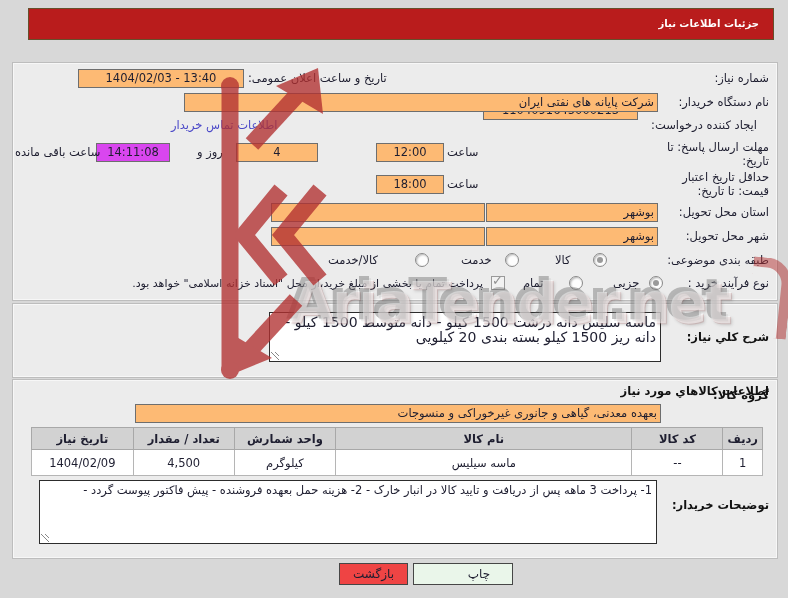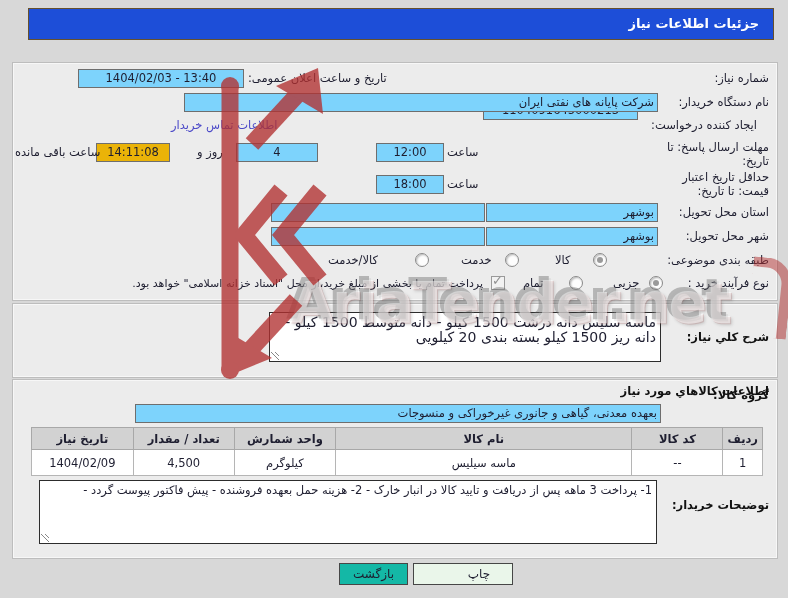--- a/index.html
+++ b/index.html
@@ -1,49 +1,49 @@
 <!DOCTYPE html>
 <html lang="fa" dir="rtl"><head>
 <meta charset="utf-8">
 <style>
   html,body{margin:0;padding:0;}
   body{background:#d6d6d6;font-family:"DejaVu Sans",sans-serif;}
   .page{position:relative;width:788px;height:598px;background:#d8d8d8;overflow:hidden;direction:rtl;color:#1e1e30;}
-  .titlebar{position:absolute;left:28px;top:8px;width:730px;height:30px;background:#1d4ed8;border:1px solid #66502c;
-    color:#fff;font-size:13px;font-weight:600;line-height:30px;padding-right:14px;box-sizing:content-box;}
+  .titlebar{position:absolute;left:28px;top:8px;width:730px;height:30px;background:#b91c1c;border:1px solid #66502c;
+    color:#fff;font-size:10px;font-weight:600;line-height:30px;padding-right:14px;box-sizing:content-box;}
   .panel{position:absolute;background:#ececec;border:1px solid #bdbdbd;box-shadow:inset 0 0 0 1px #f7f7f7;}
   #panelA{left:12px;top:62px;width:764px;height:237px;}
   #panelB{left:12px;top:303px;width:764px;height:73px;}
   #panelC{left:12px;top:379px;width:764px;height:178px;}
   .lbl{position:absolute;font-size:11.5px;white-space:nowrap;color:#1e1e30;}
   .lbl.wrap{white-space:normal;width:112px;line-height:14px;text-align:right;}
   .lbl.bold{font-weight:bold;color:#111;}
-  .ibox{position:absolute;background:#7dd3fc;border:1px solid #6e6e6e;height:17px;line-height:17px;font-size:11.5px;
+  .ibox{position:absolute;background:#fdba74;border:1px solid #6e6e6e;height:17px;line-height:17px;font-size:11.5px;
     padding:0 3px;overflow:hidden;white-space:nowrap;box-sizing:content-box;}
   .center{text-align:center;}
   .rt{text-align:right;}
-  .yellow{background:#eab308;}
+  .yellow{background:#d946ef;}
   .link{position:absolute;font-size:11.5px;color:#4b49c8;white-space:nowrap;cursor:pointer;}
   .radio{position:absolute;width:12px;height:12px;border-radius:50%;background:#fdfdfd;border:1px solid #8a8a8a;
     box-shadow:inset 1px 1px 2px rgba(0,0,0,.28);}
   .radio.sel::after{content:"";position:absolute;left:3px;top:3px;width:6px;height:6px;border-radius:50%;background:#9a9a9a;}
   .cbox{position:absolute;width:12px;height:12px;background:#f2f2f2;border:1px solid #9a9a9a;}
   .cbox.checked::after{content:"✓";position:absolute;top:-4px;left:0px;font-size:13px;color:#909090;font-weight:bold;}
   .tarea{position:absolute;background:#fff;border:1px solid #2c2c2c;font-size:14px;line-height:15px;text-align:right;
     padding:2px 4px;overflow:hidden;}
   .tarea::after{content:"";position:absolute;left:1px;bottom:1px;width:8px;height:8px;
     background:linear-gradient(45deg,transparent 45%,#888 45%,#888 55%,transparent 55%,transparent 70%,#888 70%,#888 80%,transparent 80%);}
   table.goods{position:absolute;left:18px;top:47px;width:732px;border-collapse:collapse;background:#fff;
     border:1px solid #8a8a8a;font-size:11.5px;}
   table.goods th{background:#d2d2d2;font-weight:bold;border:1px solid #a8a8a8;height:21px;padding:0 4px;}
   table.goods td{border:1px solid #b5b5b5;height:25px;text-align:center;padding:0 4px;background:#fff;}
   .btn{position:absolute;top:563px;height:20px;line-height:20px;font-size:12px;text-align:center;
     border:1px solid #464646;cursor:pointer;}
   #btnPrint{left:413px;width:66px;background:#eaf6ea;padding-left:32px;}
-  #btnBack{left:339px;width:67px;background:#14b8a6;}
+  #btnBack{left:339px;width:67px;background:#ef4444;}
   
   .wm{position:absolute;pointer-events:none;}
   #wmText1{left:288px;top:268px;z-index:39;font-size:57px;font-weight:bold;letter-spacing:-2px;direction:ltr;
     color:rgba(175,175,175,0.20);
     text-shadow:2px 2px 0 rgba(255,255,255,0.55),-2px -2px 0 rgba(100,100,100,0.40),4px 4px 3px rgba(80,80,80,0.22);}
   #wmText2{left:291px;top:271px;z-index:38;font-size:57px;font-weight:bold;letter-spacing:-2px;direction:ltr;
     color:rgba(178,49,49,0.16);}
   #wmLogo{left:168px;top:52px;z-index:40;opacity:.78;}
   #wmHook{left:750px;top:258px;width:30px;height:70px;border:10px solid rgba(178,49,49,0.5);border-left:none;border-bottom:none;
     border-top-right-radius:26px;transform:rotate(6deg);z-index:40;}

